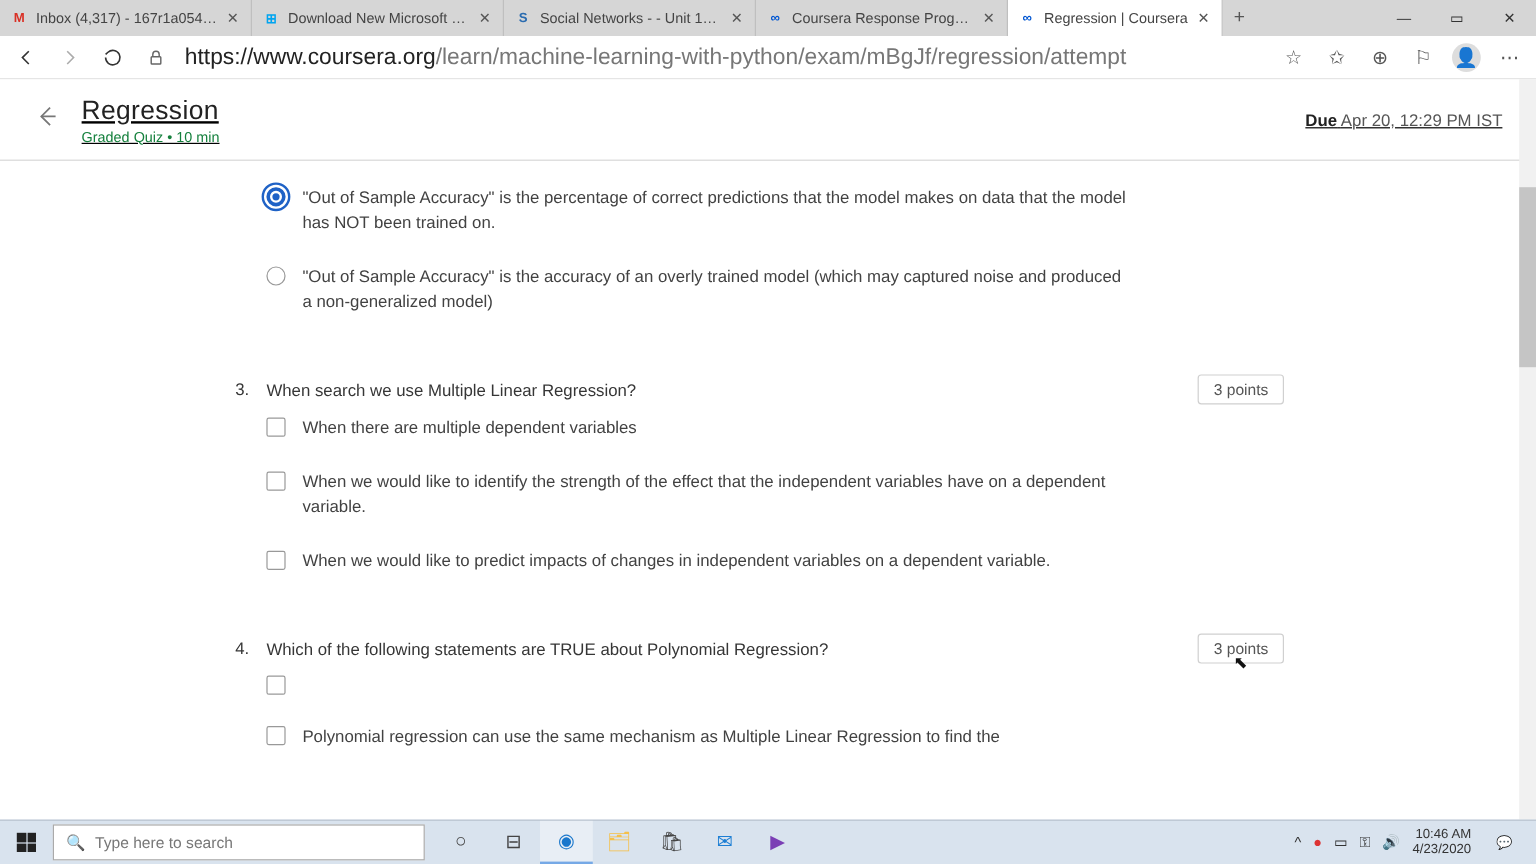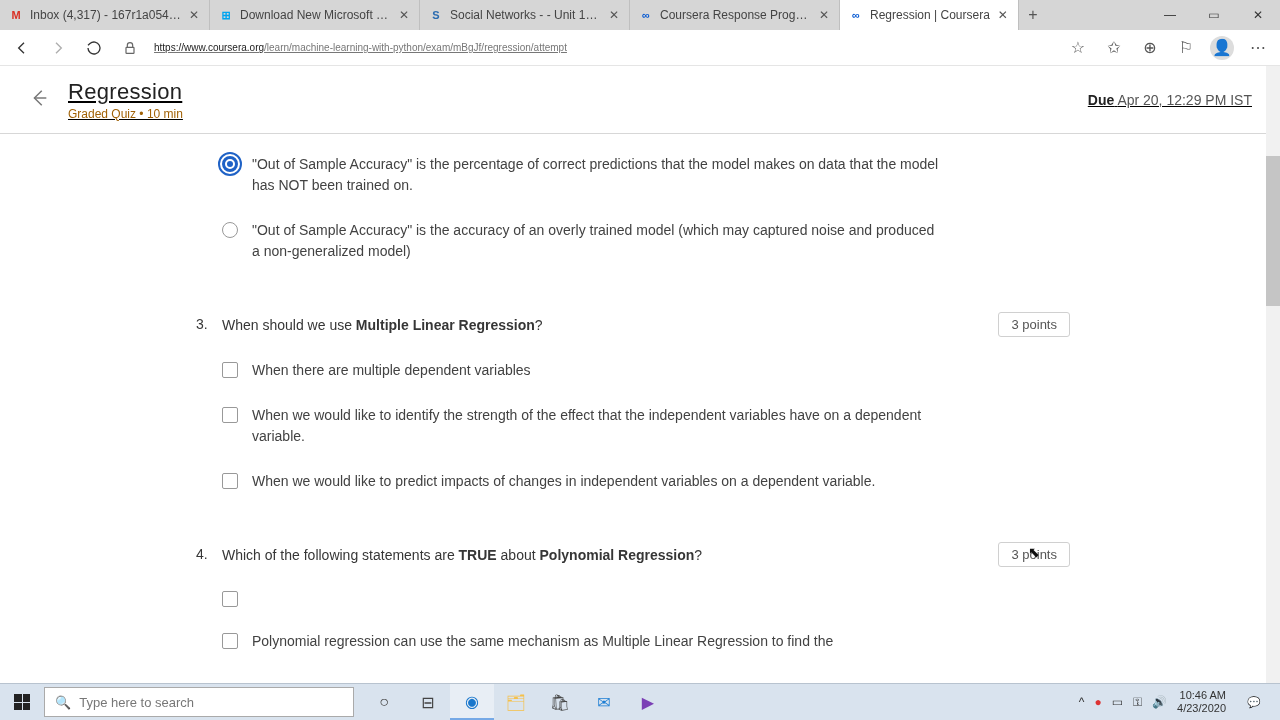--- a/index.html
+++ b/index.html
@@ -12,42 +12,42 @@
 .tab .favicon { width: 16px; height: 16px; flex: 0 0 16px; display: flex; align-items: center; justify-content: center; font-size: 11px; font-weight: bold; }
 .tab .label { white-space: nowrap; overflow: hidden; text-overflow: ellipsis; flex: 1; min-width: 0; }
 .tab .close { width: 14px; text-align: center; color: #555; font-size: 12px; }
 .newtab { width: 28px; display: flex; align-items: center; justify-content: center; color: #555; font-size: 16px; }
 .winctrls { margin-left: auto; display: flex; }
 .winctrls div { width: 44px; display: flex; align-items: center; justify-content: center; color: #333; font-size: 12px; }
 
 .addrbar { height: 36px; background: #fff; display: flex; align-items: center; padding: 0 6px; gap: 4px; border-bottom: 1px solid #e5e5e5; }
 .addrbar .btn { width: 32px; height: 30px; display: flex; align-items: center; justify-content: center; color: #555; }
 .addrbar .btn svg { width: 16px; height: 16px; }
-.url { flex: 1; font-size: 10px; color: #777; padding-left: 4px; white-space: nowrap; overflow: hidden; text-decoration: underline; }
+.url { flex: 1; font-size: 19px; color: #777; padding-left: 4px; white-space: nowrap; overflow: hidden; }
 .url .dark { color: #222; }
 .avatar { width: 24px; height: 24px; border-radius: 50%; background: #ddd; display: flex; align-items: center; justify-content: center; }
 
 
 .page-header { height: 68px; border-bottom: 1px solid #d7d7d7; display: flex; align-items: center; padding: 0 28px; text-decoration: underline; }
 .backarrow { color: #777; margin-right: 18px; }
 .backarrow svg { width: 22px; height: 22px; }
 .header-titles { flex: 1; }
 .header-titles h1 { font-size: 22px; font-weight: 400; color: #222; letter-spacing: .3px; }
-.header-titles .sub { font-size: 12px; color: #a16207; margin-top: 2px; }
+.header-titles .sub { font-size: 12px; color: #15803d; margin-top: 2px; }
 .due { font-size: 14px; color: #555; padding-left: 20px; }
 .due b { color: #222; font-weight: 700; }
 
 
 .quiz { height: 549px; overflow: hidden; position: relative; padding: 0 60px; }
 .question { position: relative; margin-top: 34px; }
 .qnum { position: absolute; left: 136px; top: 0; font-size: 14px; color: #363636; }
 .qtext { margin-left: 162px; font-size: 14px; color: #363636; max-width: 720px; line-height: 1.4; }
-.qtext b { font-weight: 700; }
+.qtext b { font-weight: 400; }
 .points { position: absolute; right: 150px; top: -4px; font-size: 13px; color: #555; border: 1px solid #d0d0d0; border-radius: 3px; padding: 4px 12px; background: #fff; }
-.options { margin-left: 162px; margin-top: 24px; }
+.options { margin-left: 162px; margin-top: 10px; }
 .option { display: flex; align-items: flex-start; gap: 14px; margin-bottom: 24px; max-width: 720px; }
 .option .box { width: 16px; height: 16px; border: 1.5px solid #999; border-radius: 2px; flex: 0 0 16px; margin-top: 2px; }
 .option .radio { width: 16px; height: 16px; border: 1.5px solid #999; border-radius: 50%; flex: 0 0 16px; margin-top: 2px; position: relative; }
 .option .radio.selected { border: 3px solid #1f62c6; outline: 2px solid #1f62c6; outline-offset: 2px; box-shadow: 0 0 0 2px #fff inset; }
 .option .radio.selected::after { content: ""; position: absolute; inset: 2px; background: #1f62c6; border-radius: 50%; }
 .option .otext { font-size: 14px; color: #424242; line-height: 1.5; }
 
 .partial { margin-top: -4px; }
 .partial .options { margin-top: 0; }
 
@@ -170,21 +170,21 @@
       <div class="option">
         <span class="radio"></span>
         <span class="otext">"Out of Sample Accuracy" is the accuracy of an overly trained model (which may captured noise and produced a non-generalized model)</span>
       </div>
     </div>
   </div>
 
   <div class="question" style="margin-top:54px">
     <span class="qnum">3.</span>
     <div class="qtext">
-      <span>When should we use </span><b>Multiple Linear Regression</b><span>?</span>
+      <span>When search we use </span><b>Multiple Linear Regression</b><span>?</span>
     </div>
     <div class="points">3 points</div>
     <div class="options">
       <div class="option">
         <span class="box"></span>
         <span class="otext">When there are multiple dependent variables</span>
       </div>
       <div class="option">
         <span class="box"></span>
         <span class="otext">When we would like to identify the strength of the effect that the independent variables have on a dependent variable.</span>

